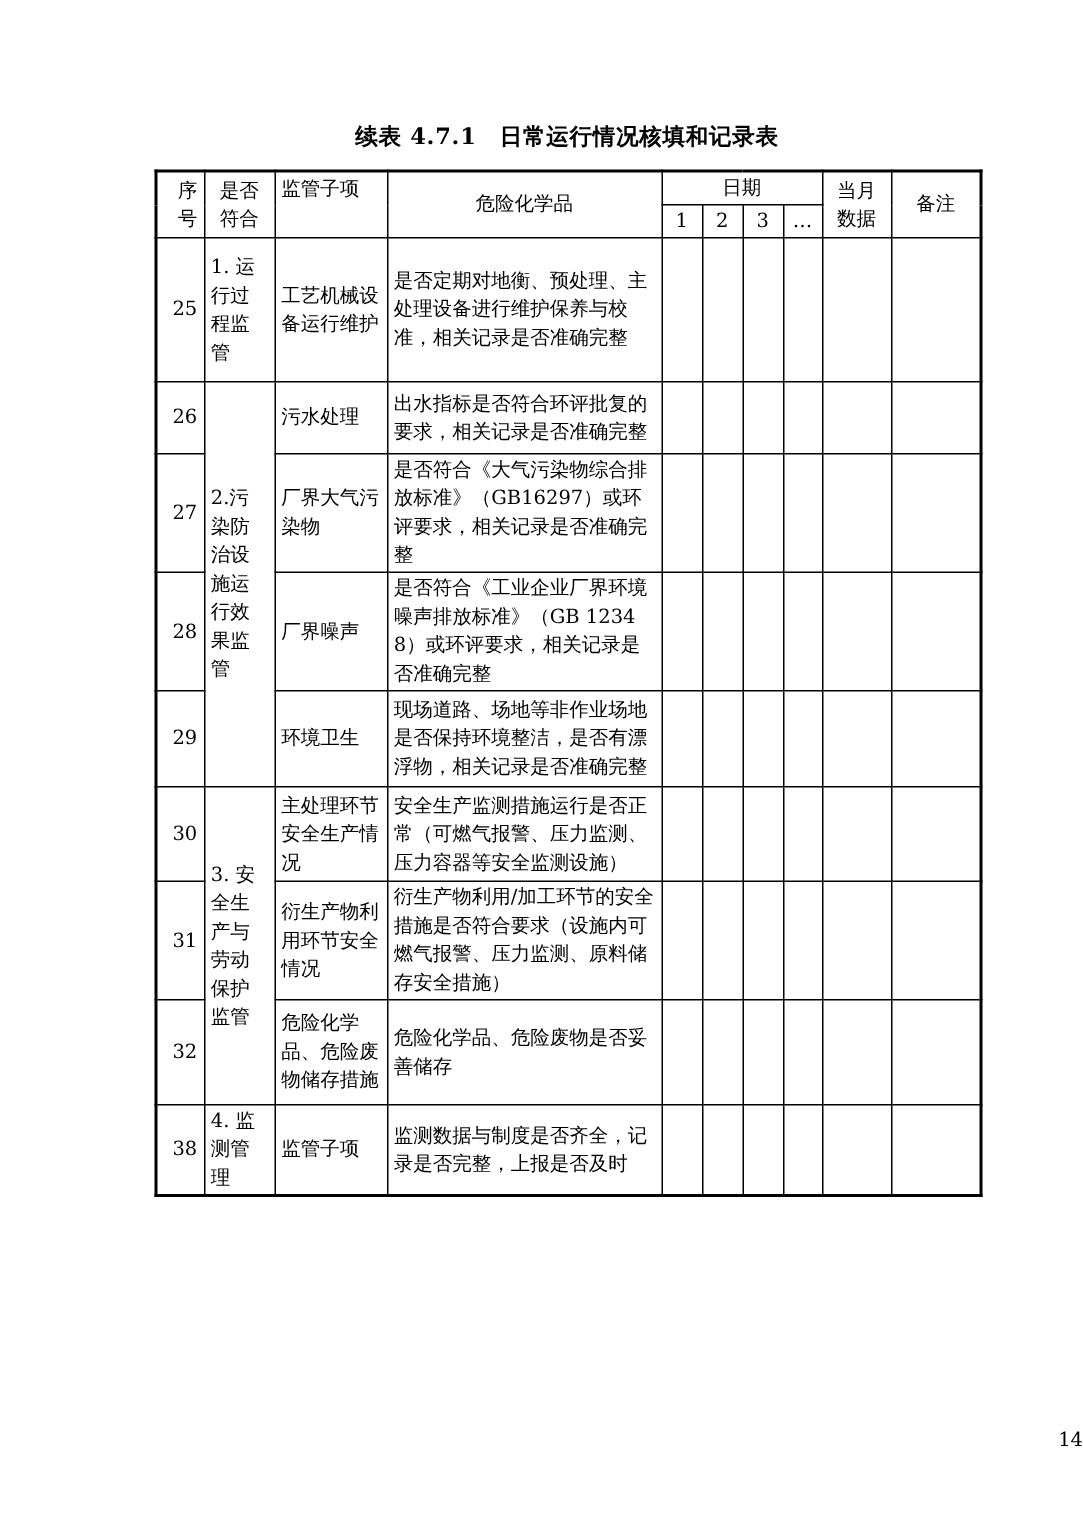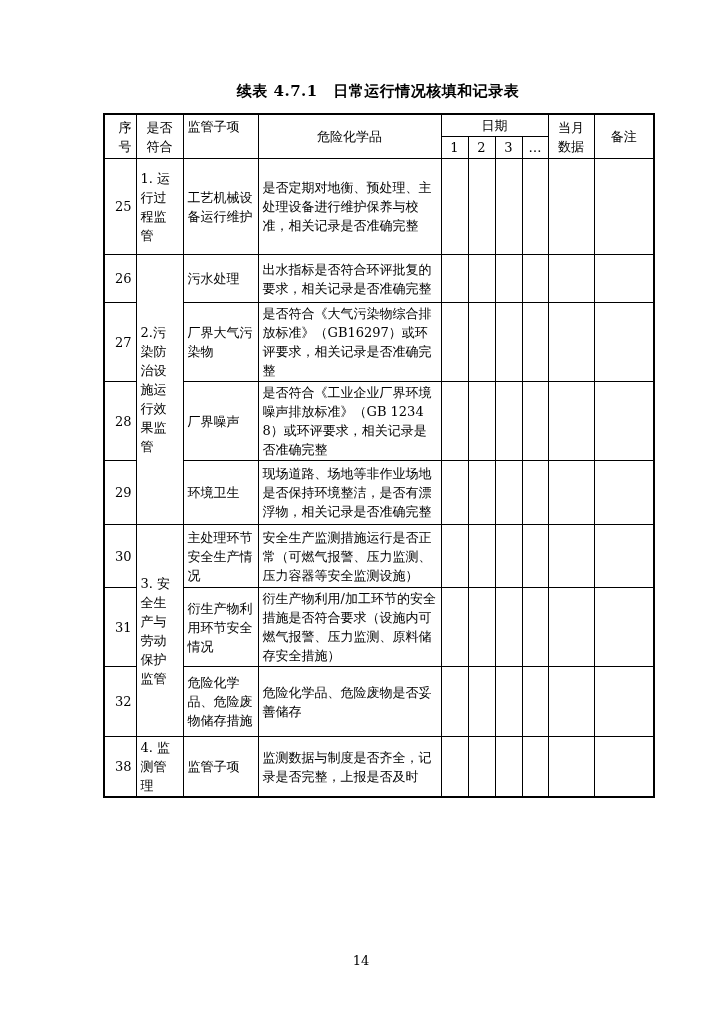--- a/index.html
+++ b/index.html
@@ -41,21 +41,21 @@
   .c-content { text-align:left;   vertical-align:middle; padding:1px 6px; }
   .c-subitem { text-align:left;   vertical-align:middle; padding:1px 5px;margin-top:40px; }
   .c-record  { text-align:left;   vertical-align:middle; padding:1px 3px; }
   .c-date, .c-month, .c-note { text-align:center; vertical-align:middle; }
   
   thead th { text-align:center; vertical-align:middle; }
   thead th.h-subitem { text-align:left; vertical-align:top; padding:2px 4px; }
   .page-number {
     position:absolute;
     top:953px; left:0; right:0;
-    text-align:center;
+    text-align:right;
     font-size:13px;
   }
 </style>
 </head>
 <body>
 
 <div class="doc-title">续表 4.7.1　日常运行情况核填和记录表</div>
 
 <table class="record-table">
   <colgroup>

